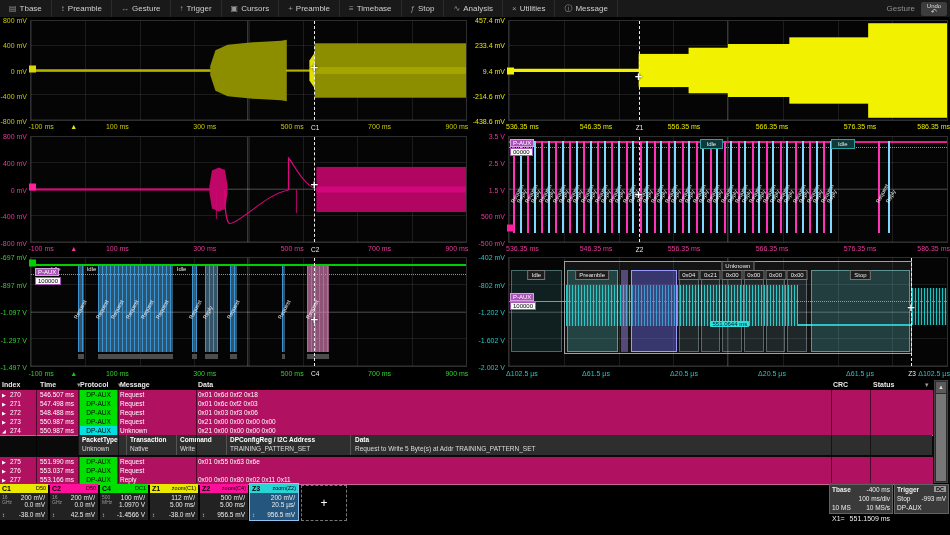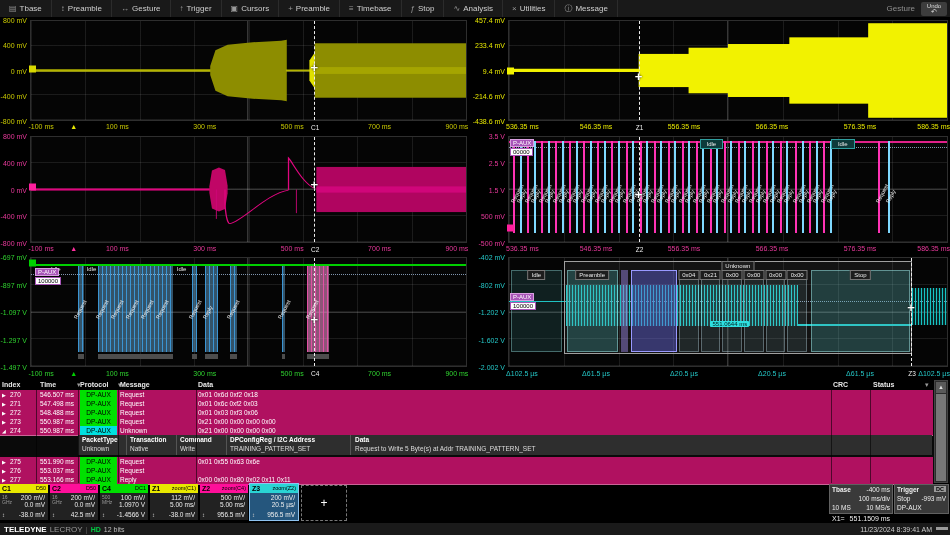--- a/index.html
+++ b/index.html
@@ -745,22 +745,13 @@
         <span class="d-line" style="top: 17px;">20.5 µs/</span>
         <span class="d-bot-ic">↕</span>
         <span class="d-line" style="bottom: 2px;">956.5 mV</span>
       </div>
     </div>
   <div class="x1line">
     <span>X1=</span>
     <span style="margin-left:3px;">551.1509 ms</span>
   </div>
 
-  <div class="statusbar">
-    <span class="b1">TELEDYNE</span>
-    <span class="b2">LECROY</span>
-    <span class="sep">|</span>
-    <span class="hd">HD</span>
-    <span class="bits">12 bits</span>
-    <span class="dt">11/23/2024 8:39:41 AM</span>
-    <span class="grip"></span>
-  </div>
 </div>
 
 </body></html>

